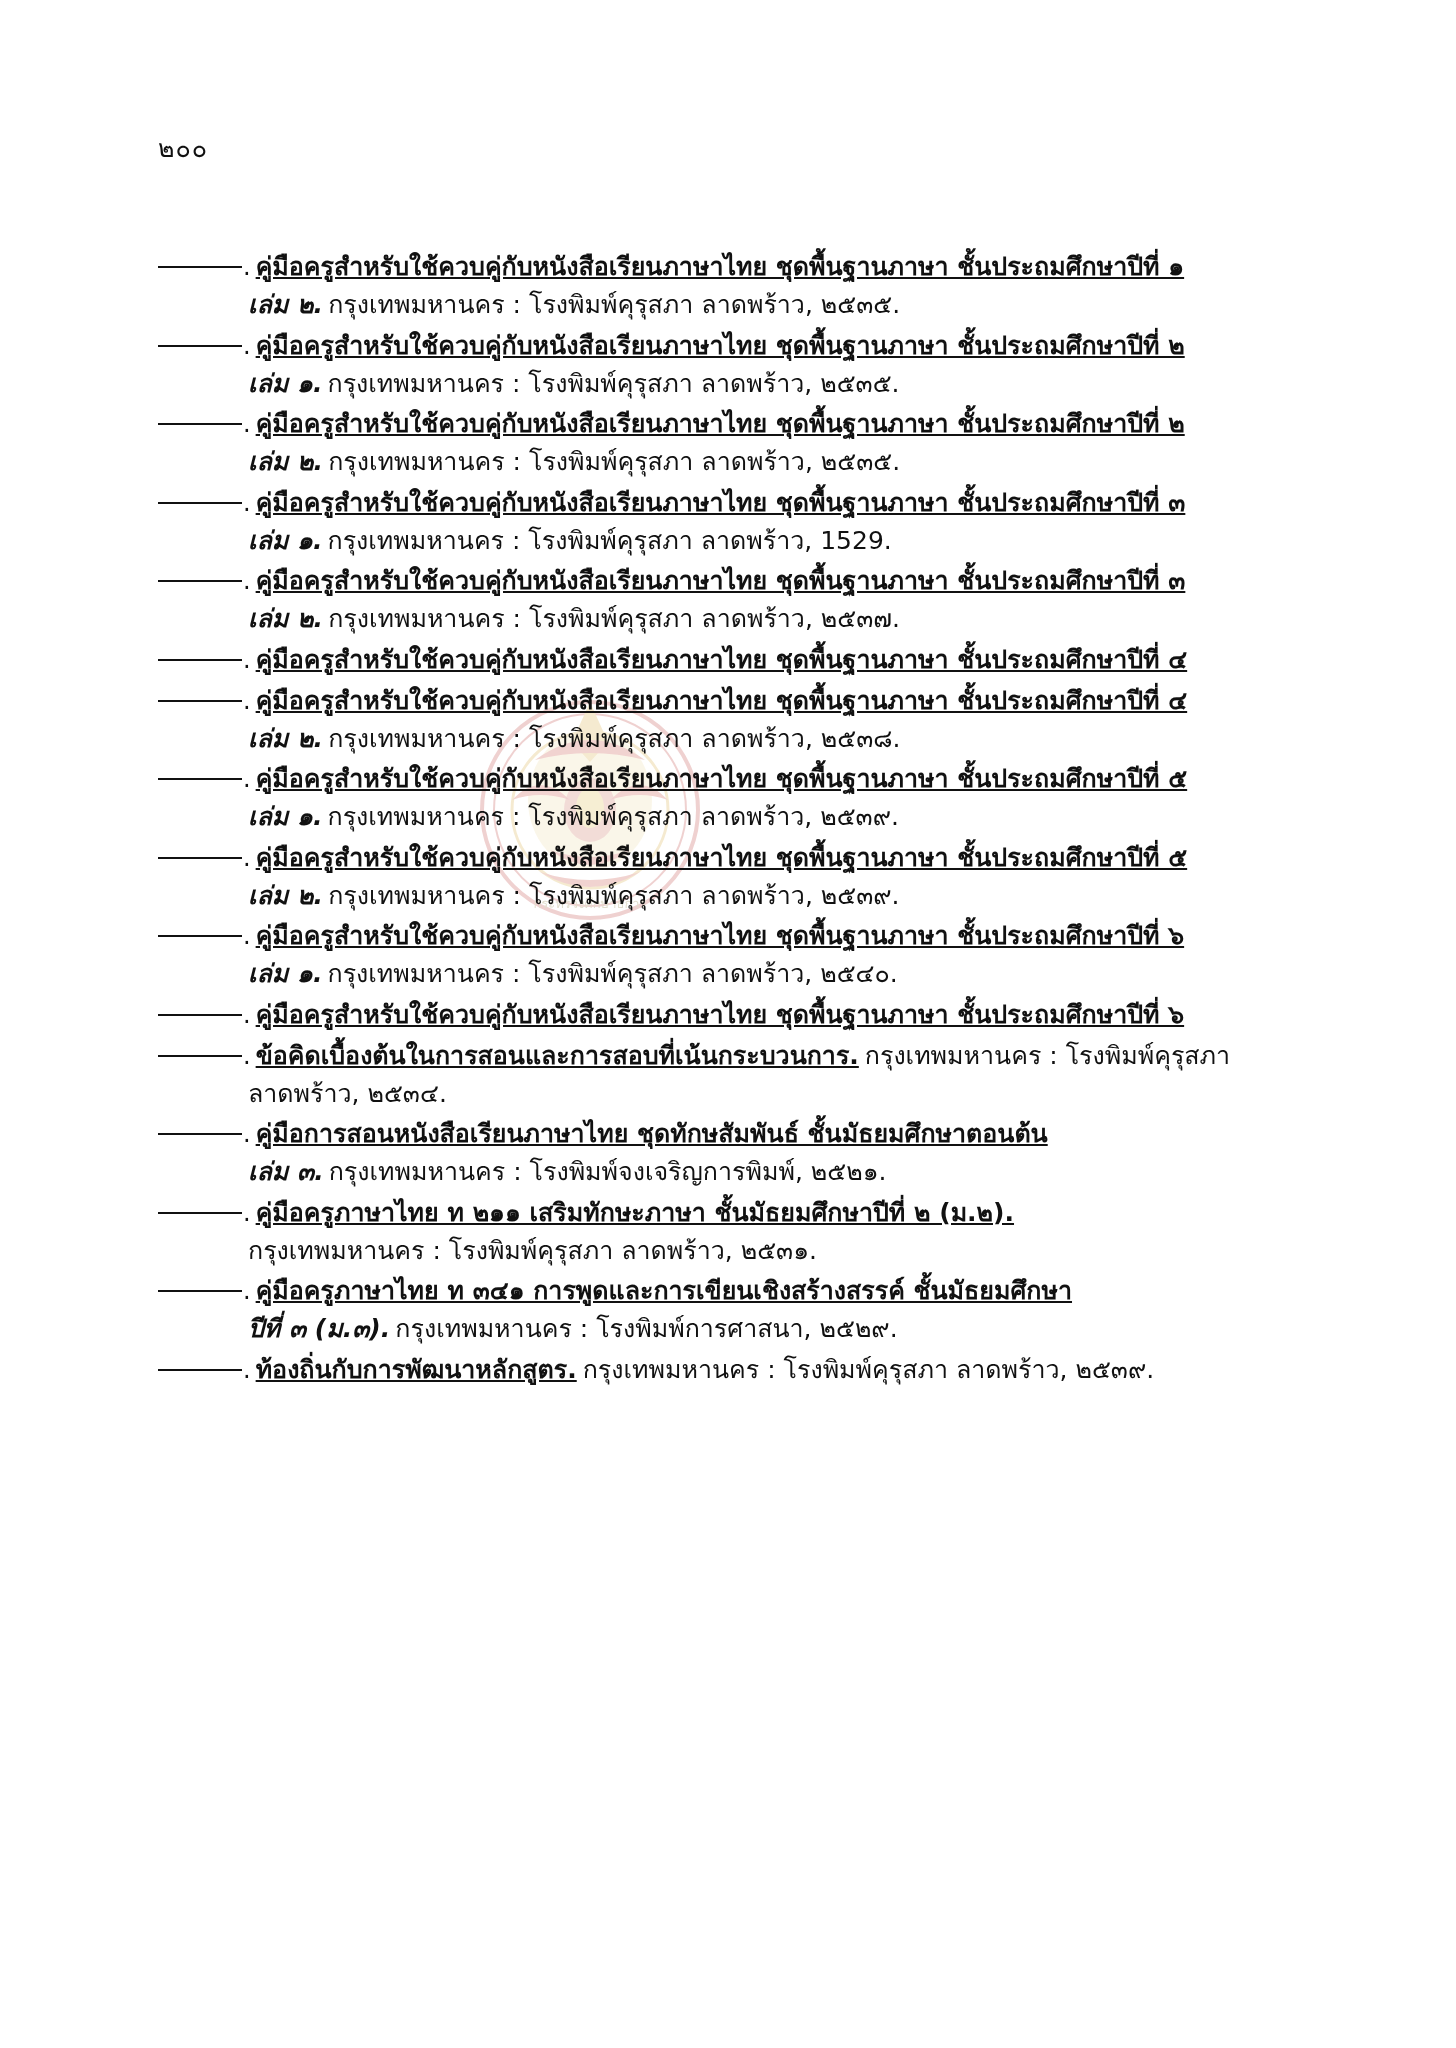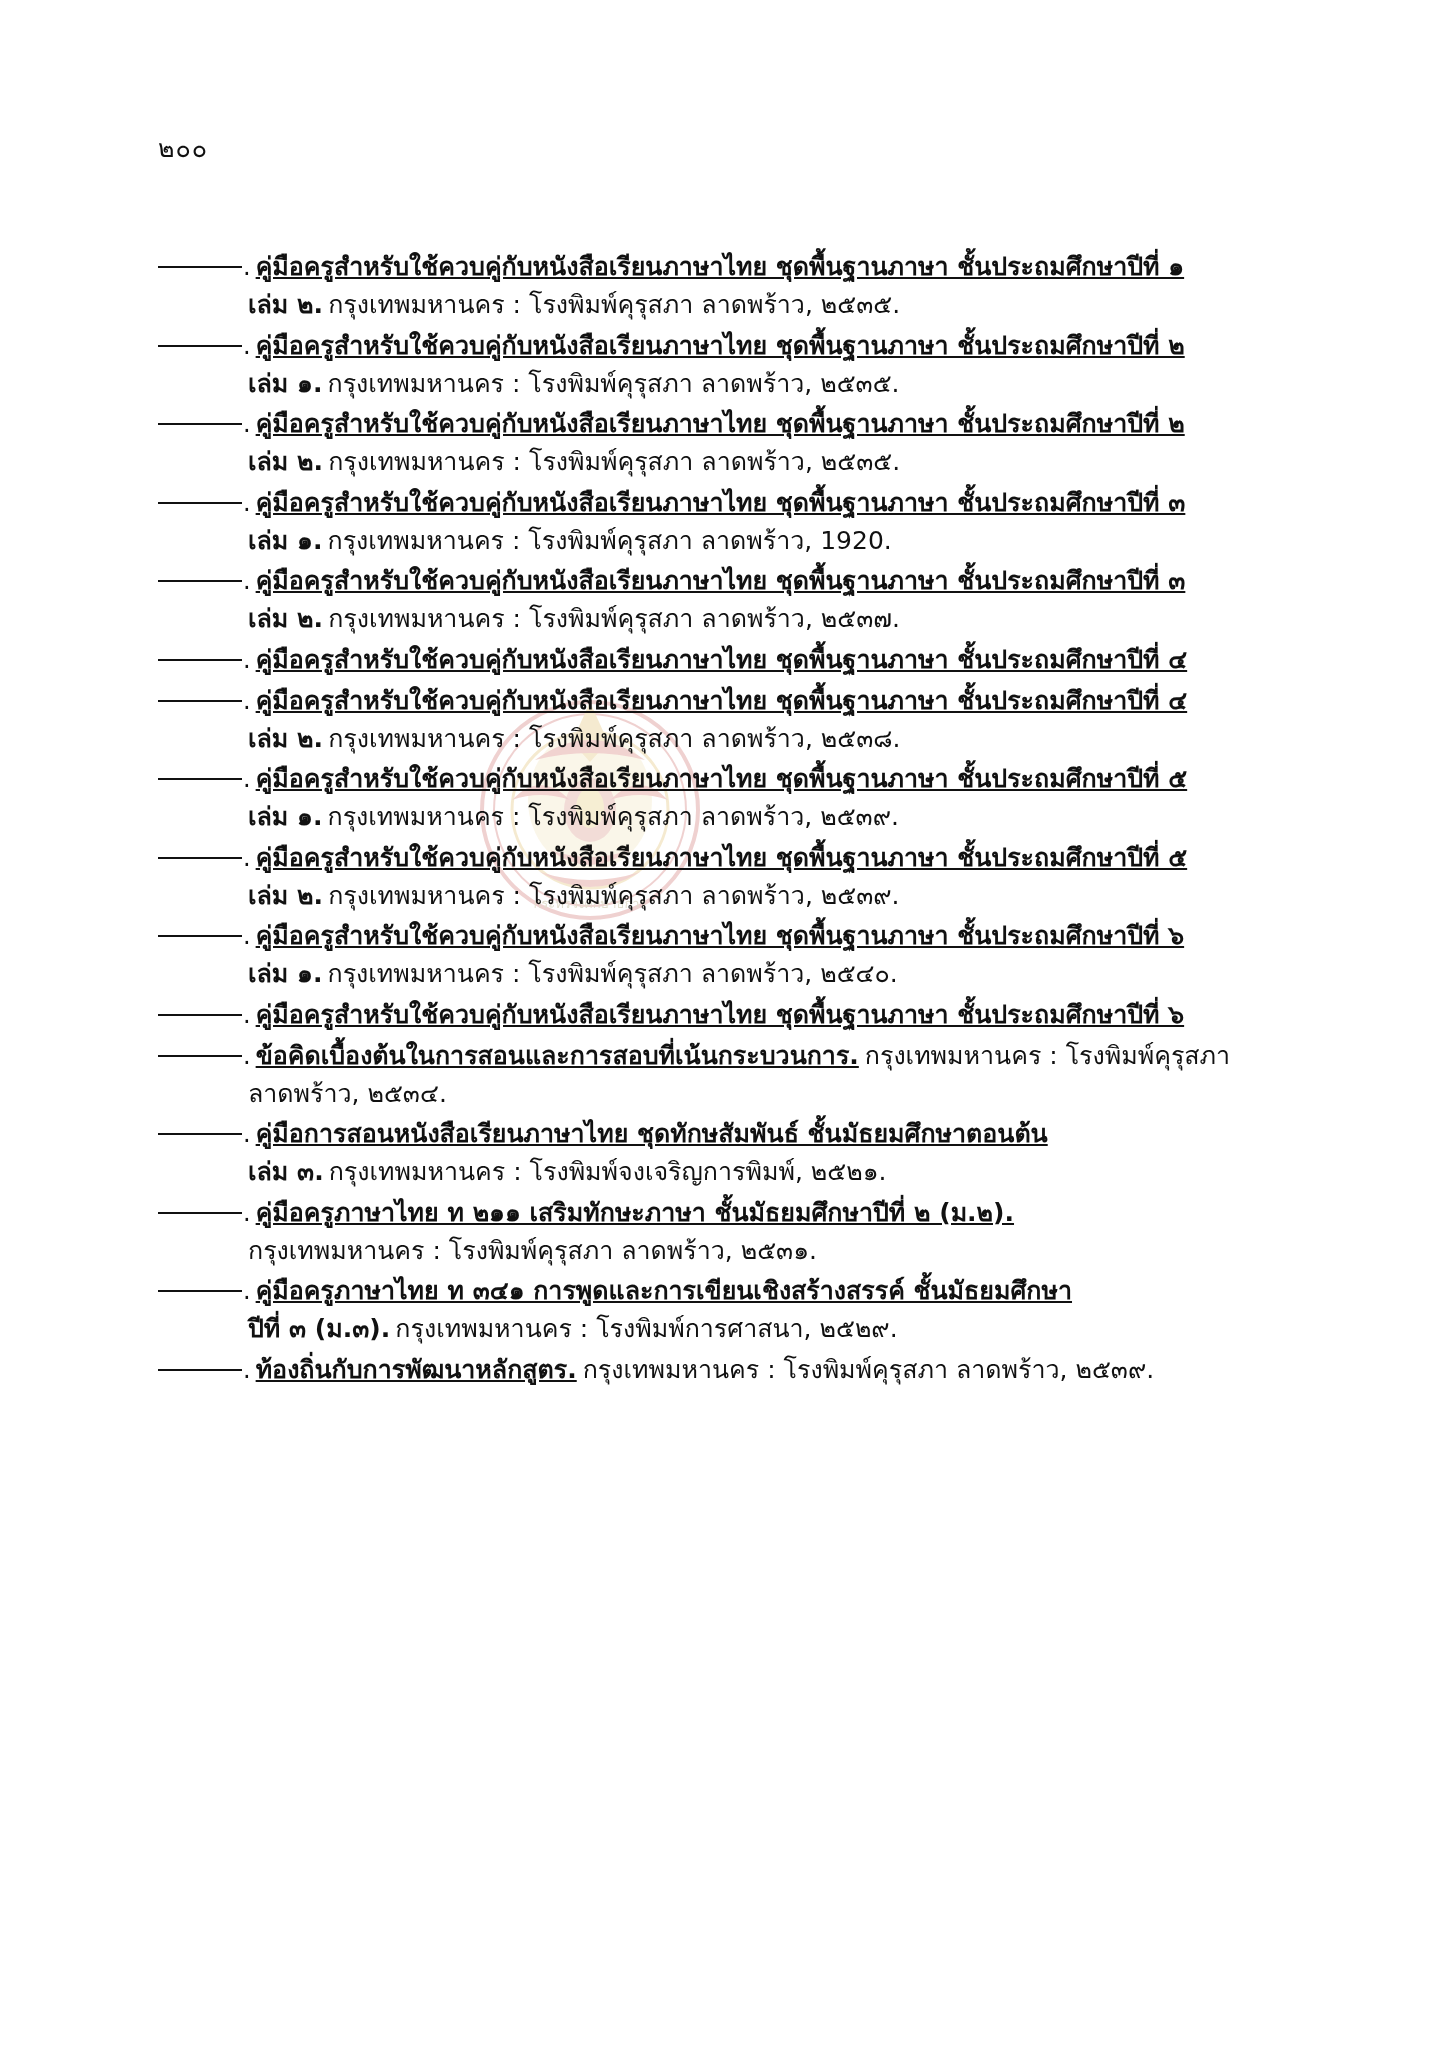--- a/index.html
+++ b/index.html
@@ -86,20 +86,21 @@
     text-decoration: underline;
   }
   .cont {
     font-size: 25px;
     color: #111111;
   }
   .cont-bold {
     font-weight: bold;
     font-size: 25px;
     color: #111111;
+    font-style: italic;
   }
   .second-line {
     padding-left: 90px;
     line-height: 1.5;
   }
 </style>
 </head>
 <body>
 
 <div class="page">
@@ -165,21 +166,21 @@
       </div>
 
       <div class="entry">
         <div class="line">
           <span class="dash-rule"></span>
             <span class="dash-dot">.</span>
           <span class="title">คู่มือครูสำหรับใช้ควบคู่กับหนังสือเรียนภาษาไทย ชุดพื้นฐานภาษา  ชั้นประถมศึกษาปีที่ ๓</span>
         </div>
         <div class="second-line">
           <span class="cont-bold">เล่ม ๑.</span>
-          <span class="cont">กรุงเทพมหานคร : โรงพิมพ์คุรุสภา ลาดพร้าว, 1920.</span>
+          <span class="cont">กรุงเทพมหานคร : โรงพิมพ์คุรุสภา ลาดพร้าว, 1529.</span>
         </div>
       </div>
 
       <div class="entry">
         <div class="line">
           <span class="dash-rule"></span>
             <span class="dash-dot">.</span>
           <span class="title">คู่มือครูสำหรับใช้ควบคู่กับหนังสือเรียนภาษาไทย ชุดพื้นฐานภาษา  ชั้นประถมศึกษาปีที่ ๓</span>
         </div>
         <div class="second-line">

